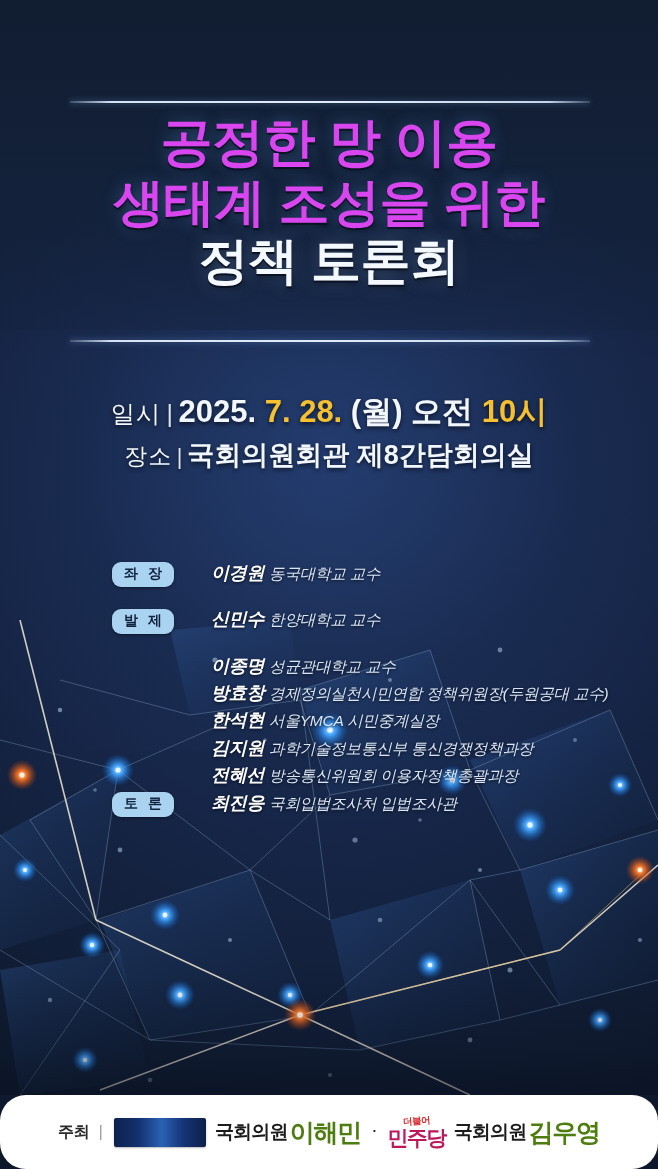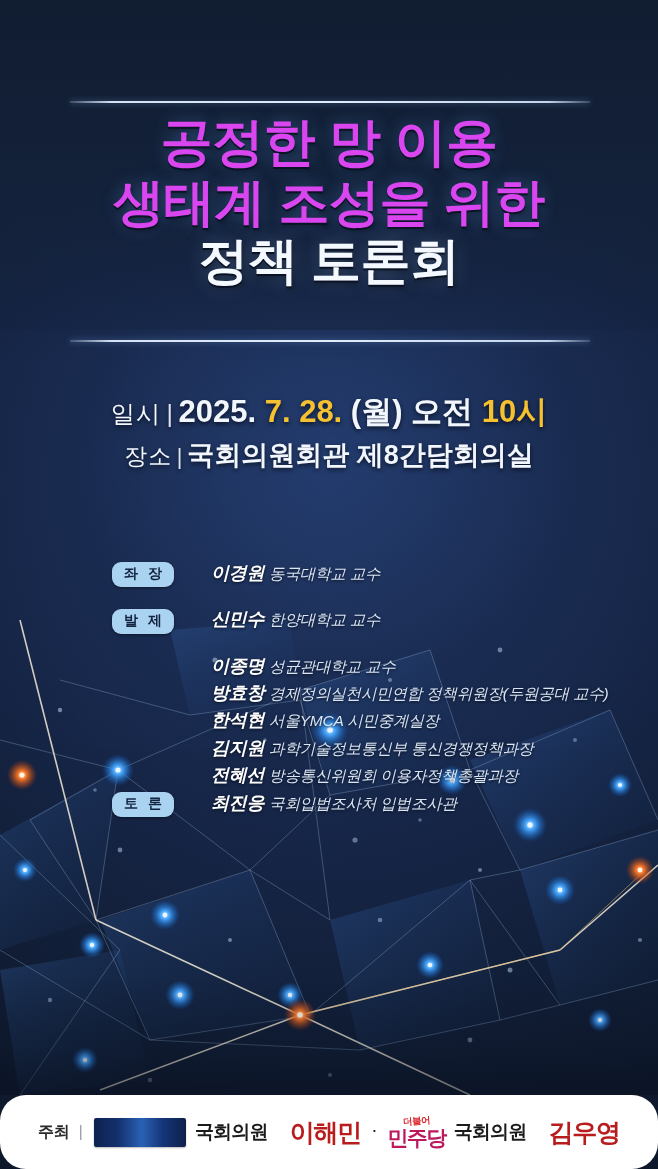--- a/index.html
+++ b/index.html
@@ -163,21 +163,21 @@
     margin-right:9px;
     box-shadow:0 1px 2px rgba(0,0,0,.28);
   }
   .logo-jk span{
     color:#fff;font-size:12.5px;font-weight:700;letter-spacing:-1px;margin-top:45px;
   }
   .f-title{
     color:#1b1b1b;font-size:19px;font-weight:700;letter-spacing:-.8px;
   }
   .f-name{
-    color:#b91c1c;font-size:25px;font-weight:700;letter-spacing:-1.2px;margin-left:22px;
+    color:#4d7c0f;font-size:25px;font-weight:700;letter-spacing:-1.2px;margin-left:2px;
   }
   .f-dot{
     color:#1a1a1a;font-size:19px;margin:0 10px;position:relative;top:-2px;
   }
   .logo-mj{
     display:inline-flex;flex-direction:column;align-items:center;
     margin-right:8px;line-height:1;
   }
   .logo-mj .mj-top{
     color:#d8272c;font-size:9.5px;font-weight:700;

